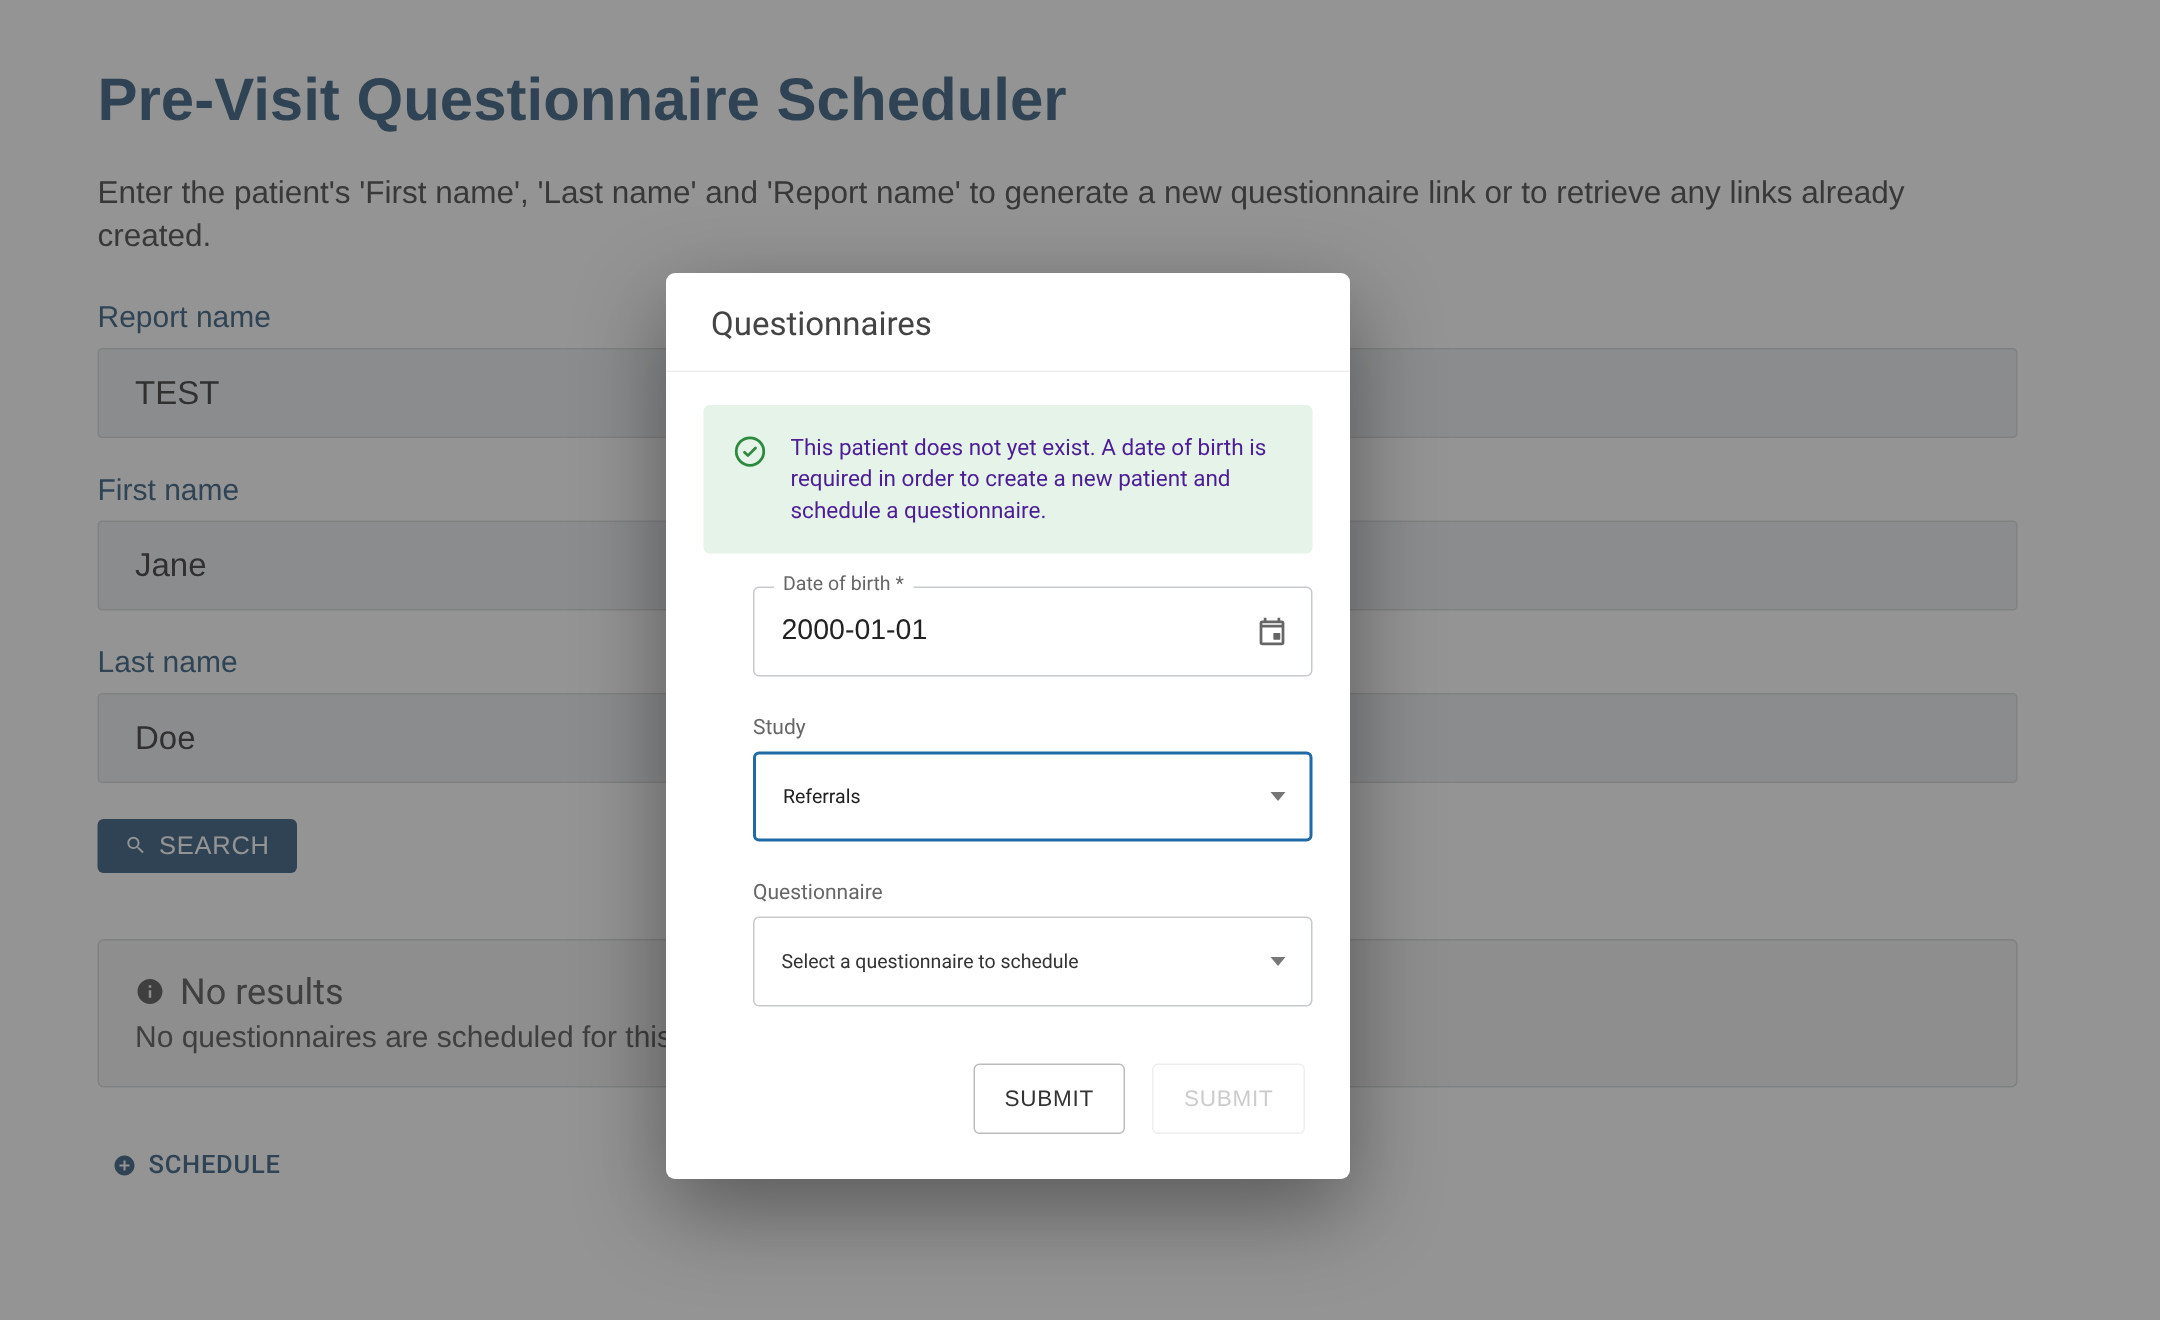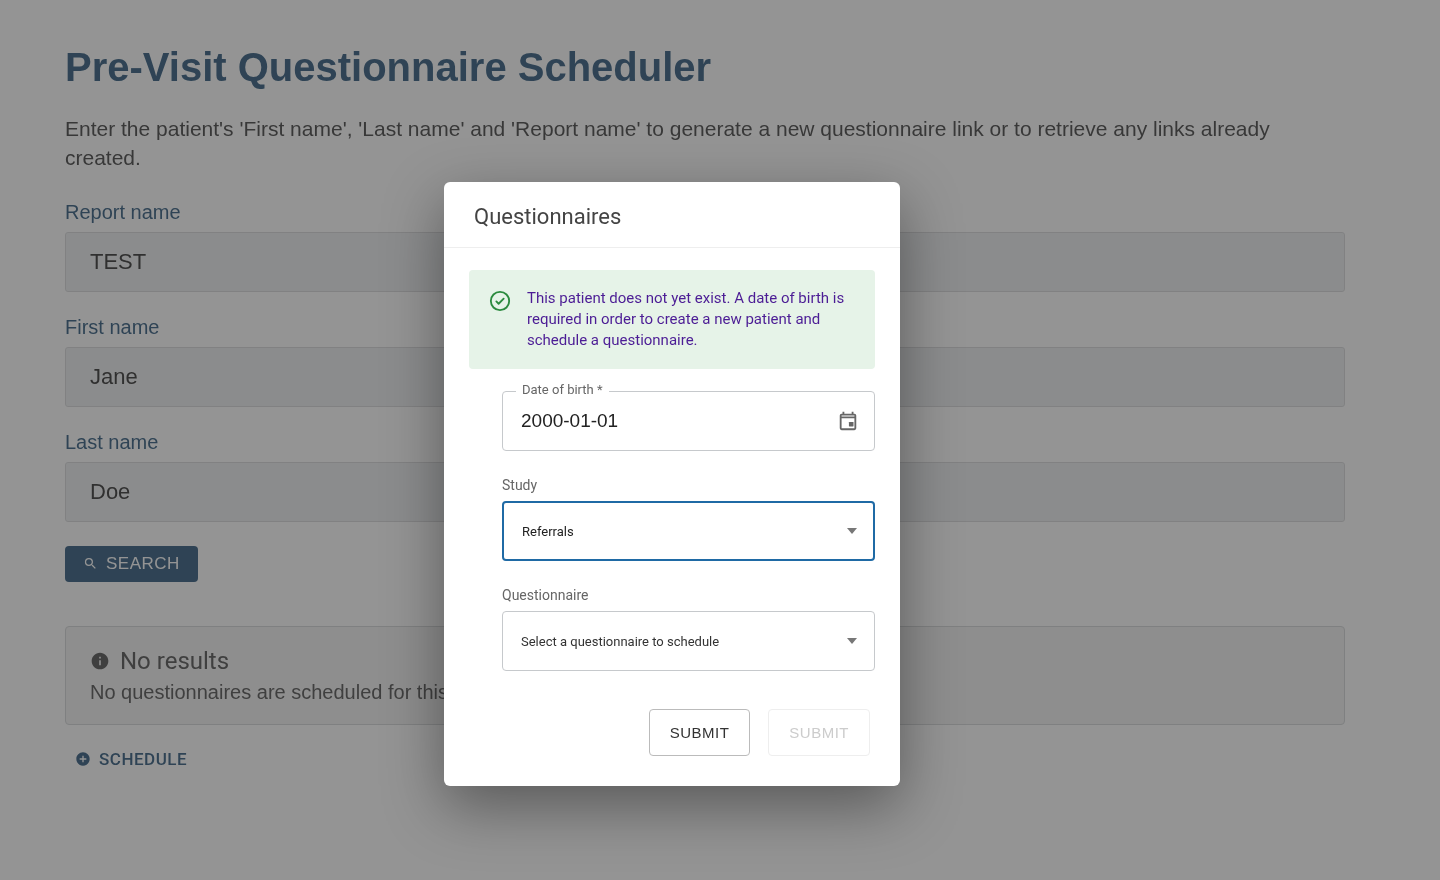--- a/index.html
+++ b/index.html
@@ -82,21 +82,21 @@
     color: #444;
     margin-bottom: 6px;
   }
   .results-heading svg { width: 20px; height: 20px; fill: #444; }
   .results-text { font-size: 20px; color: #444; font-family: Arial, sans-serif; }
 
   .schedule-link {
     display: inline-flex;
     align-items: center;
     gap: 8px;
-    margin-top: 24px;
+    margin-top: 42px;
     margin-left: 10px;
     color: #1f4d73;
     font-size: 17px;
     font-weight: 500;
     letter-spacing: 0.5px;
     cursor: pointer;
   }
   .schedule-link svg { width: 16px; height: 16px; fill: #1f4d73; }
 
   

